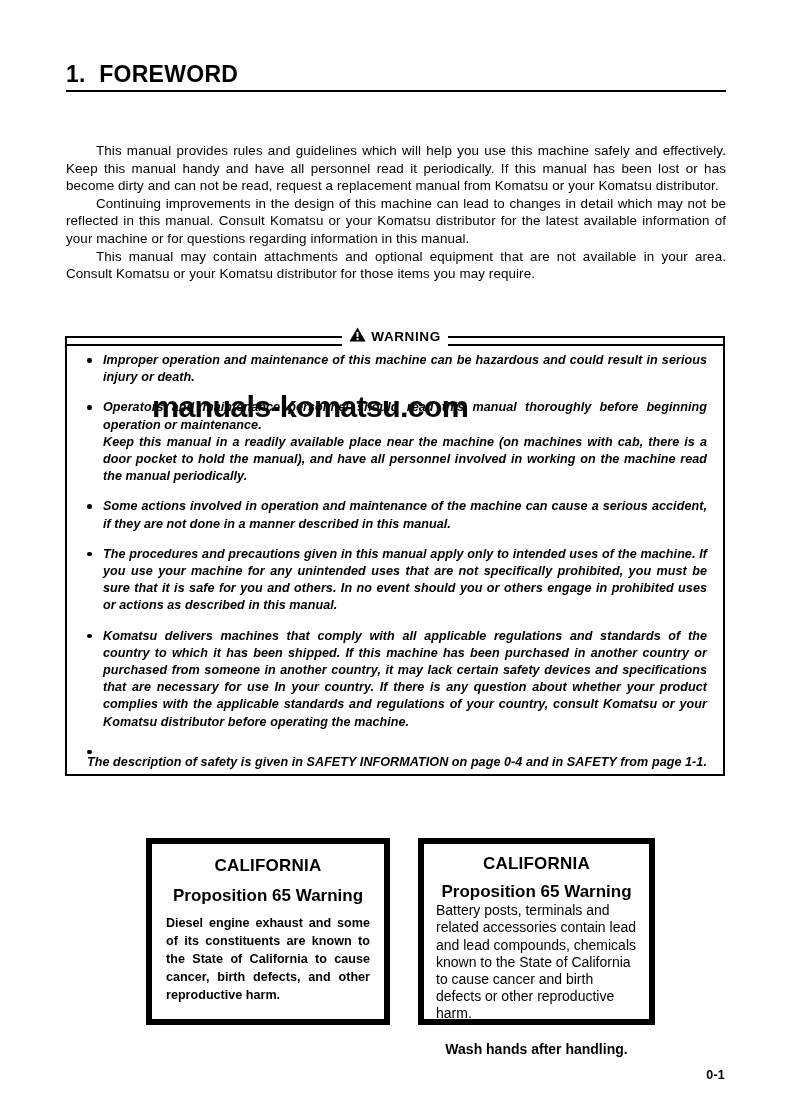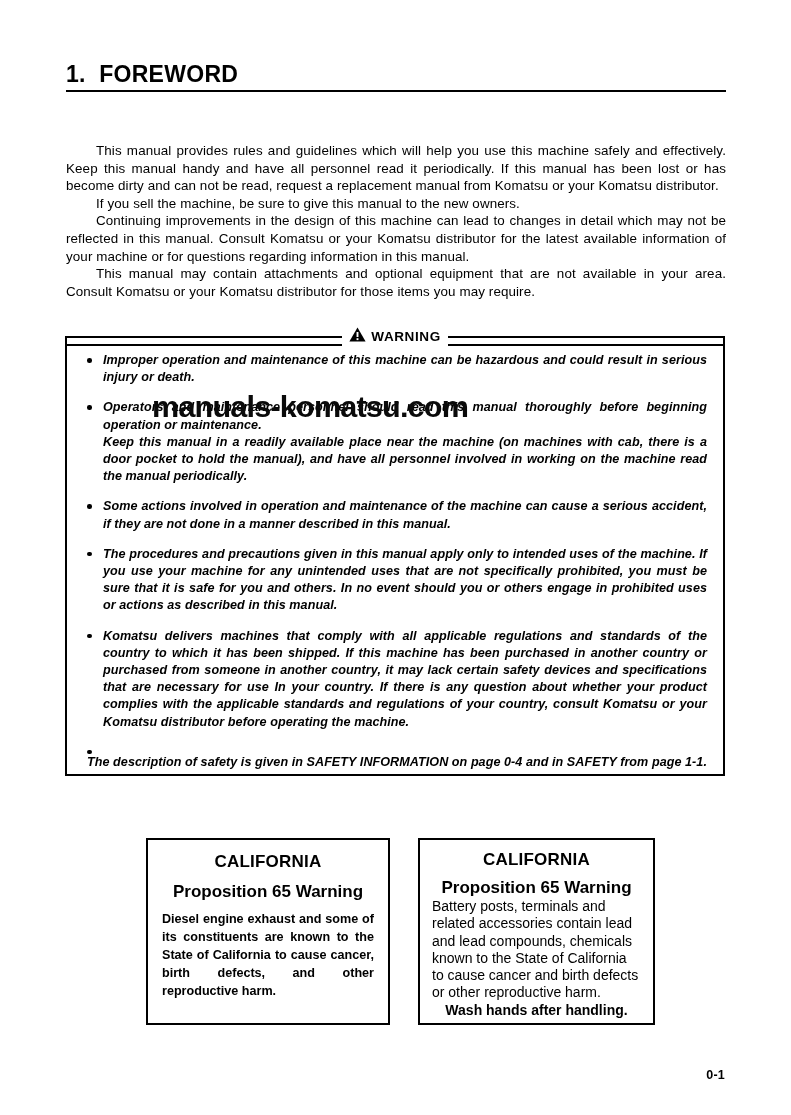--- a/index.html
+++ b/index.html
@@ -165,21 +165,21 @@
   
   .prop-row {
     position: absolute;
     left: 0;
     top: 838px;
     width: 791px;
     height: 190px;
   }
   .prop-box {
     position: absolute;
-    border: 2px solid #000000;
+    border: 6px solid #000000;
     box-sizing: border-box;
     background: #ffffff;
   }
   .prop-box.left {
     left: 146px;
     top: 0;
     width: 244px;
     height: 187px;
     padding: 12px 14px 8px 14px;
   }
@@ -224,21 +224,21 @@
     font-weight: normal;
     font-size: 14px;
     line-height: 17.2px;
     text-align: left;
   }
   .prop-foot {
     text-align: center;
     font-size: 14px;
     font-weight: bold;
     line-height: 17.5px;
-    margin-top: 1px;
+    margin-top: 18px;
   }
 
   
   .page-number {
     position: absolute;
     right: 66px;
     top: 1068px;
     font-size: 12.5px;
     font-weight: bold;
     letter-spacing: 0.2px;
@@ -249,21 +249,20 @@
 
 <div class="page">
 
   <div class="section-head">
     <div class="title">1.  FOREWORD</div>
     <div class="rule"></div>
   </div>
 
   <div class="intro">
     <p>This manual provides rules and guidelines which will help you use this machine safely and effectively. Keep this manual handy and have all personnel read it periodically. If this manual has been lost or has become dirty and can not be read, request a replacement manual from Komatsu or your Komatsu distributor.</p>
-    <p>If you sell the machine, be sure to give this manual to the new owners.</p>
     <p>Continuing improvements in the design of this machine can lead to changes in detail which may not be reflected in this manual. Consult Komatsu or your Komatsu distributor for the latest available information of your machine or for questions regarding information in this manual.</p>
     <p>This manual may contain attachments and optional equipment that are not available in your area. Consult Komatsu or your Komatsu distributor for those items you may require.</p>
   </div>
 
   <div class="warning-box"></div>
 
   <div class="warning-banner">
     <div class="banner-line"></div>
     <div class="banner-mid">
       <span class="warn-triangle">

